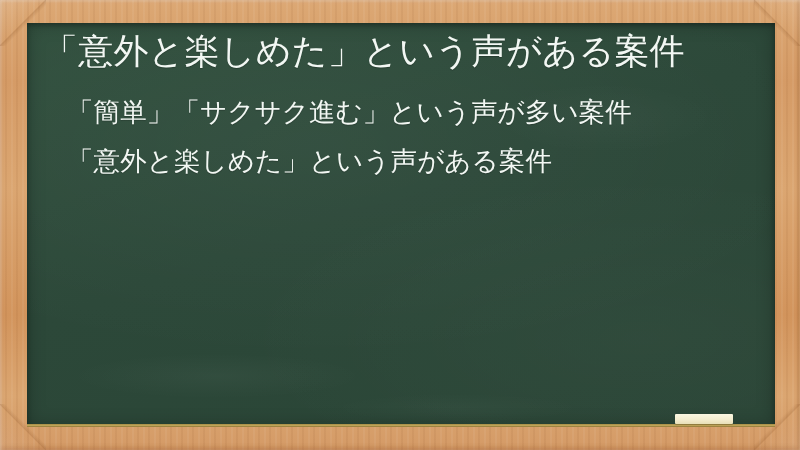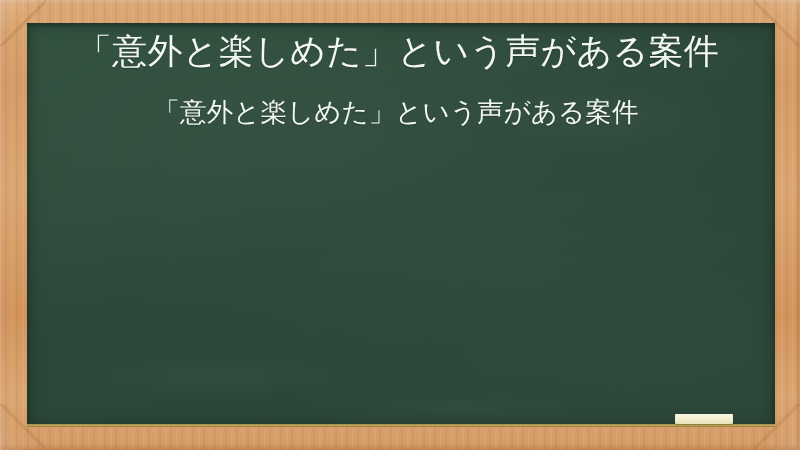--- a/index.html
+++ b/index.html
@@ -83,21 +83,20 @@
     box-sizing: border-box;
     background-color: #2d4a3a;
     background-image:
       radial-gradient(ellipse 120% 90% at 38% 30%, rgba(255,255,255,0.035) 0%, rgba(255,255,255,0.0) 60%),
       radial-gradient(ellipse 80% 60% at 82% 78%, rgba(255,255,255,0.022) 0%, rgba(255,255,255,0.0) 70%),
       linear-gradient(160deg, #31503e 0%, #2c4839 45%, #2a4536 100%);
     box-shadow:
       inset 0 0 18px rgba(0,0,0,0.28),
       inset 0 2px 5px rgba(0,0,0,0.30);
     overflow: hidden;
-    text-align: center;
   }
 
   
   .smudge {
     position: absolute;
     border-radius: 50%;
     pointer-events: none;
   }
   .smudge.s1 { left: 40px; top: 330px; width: 300px; height: 46px;
     background: radial-gradient(ellipse at center, rgba(235,245,238,0.035), rgba(235,245,238,0) 70%); }
@@ -184,20 +183,21 @@
 
     <div class="smudge s1"></div>
     <div class="smudge s2"></div>
     <div class="smudge s3"></div>
 
     <div class="content">
 
       <h1 class="board-title">「意外と楽しめた」という声がある案件</h1>
 
       <ul class="item-list">
+        <li>「簡単」「サクサク進む」という声が多い案件</li>
         <li>「意外と楽しめた」という声がある案件</li>
       </ul>
 
     </div>
 
     <div class="board-ledge"></div>
     <div class="chalk-piece"></div>
 
   </div>
 </div>

